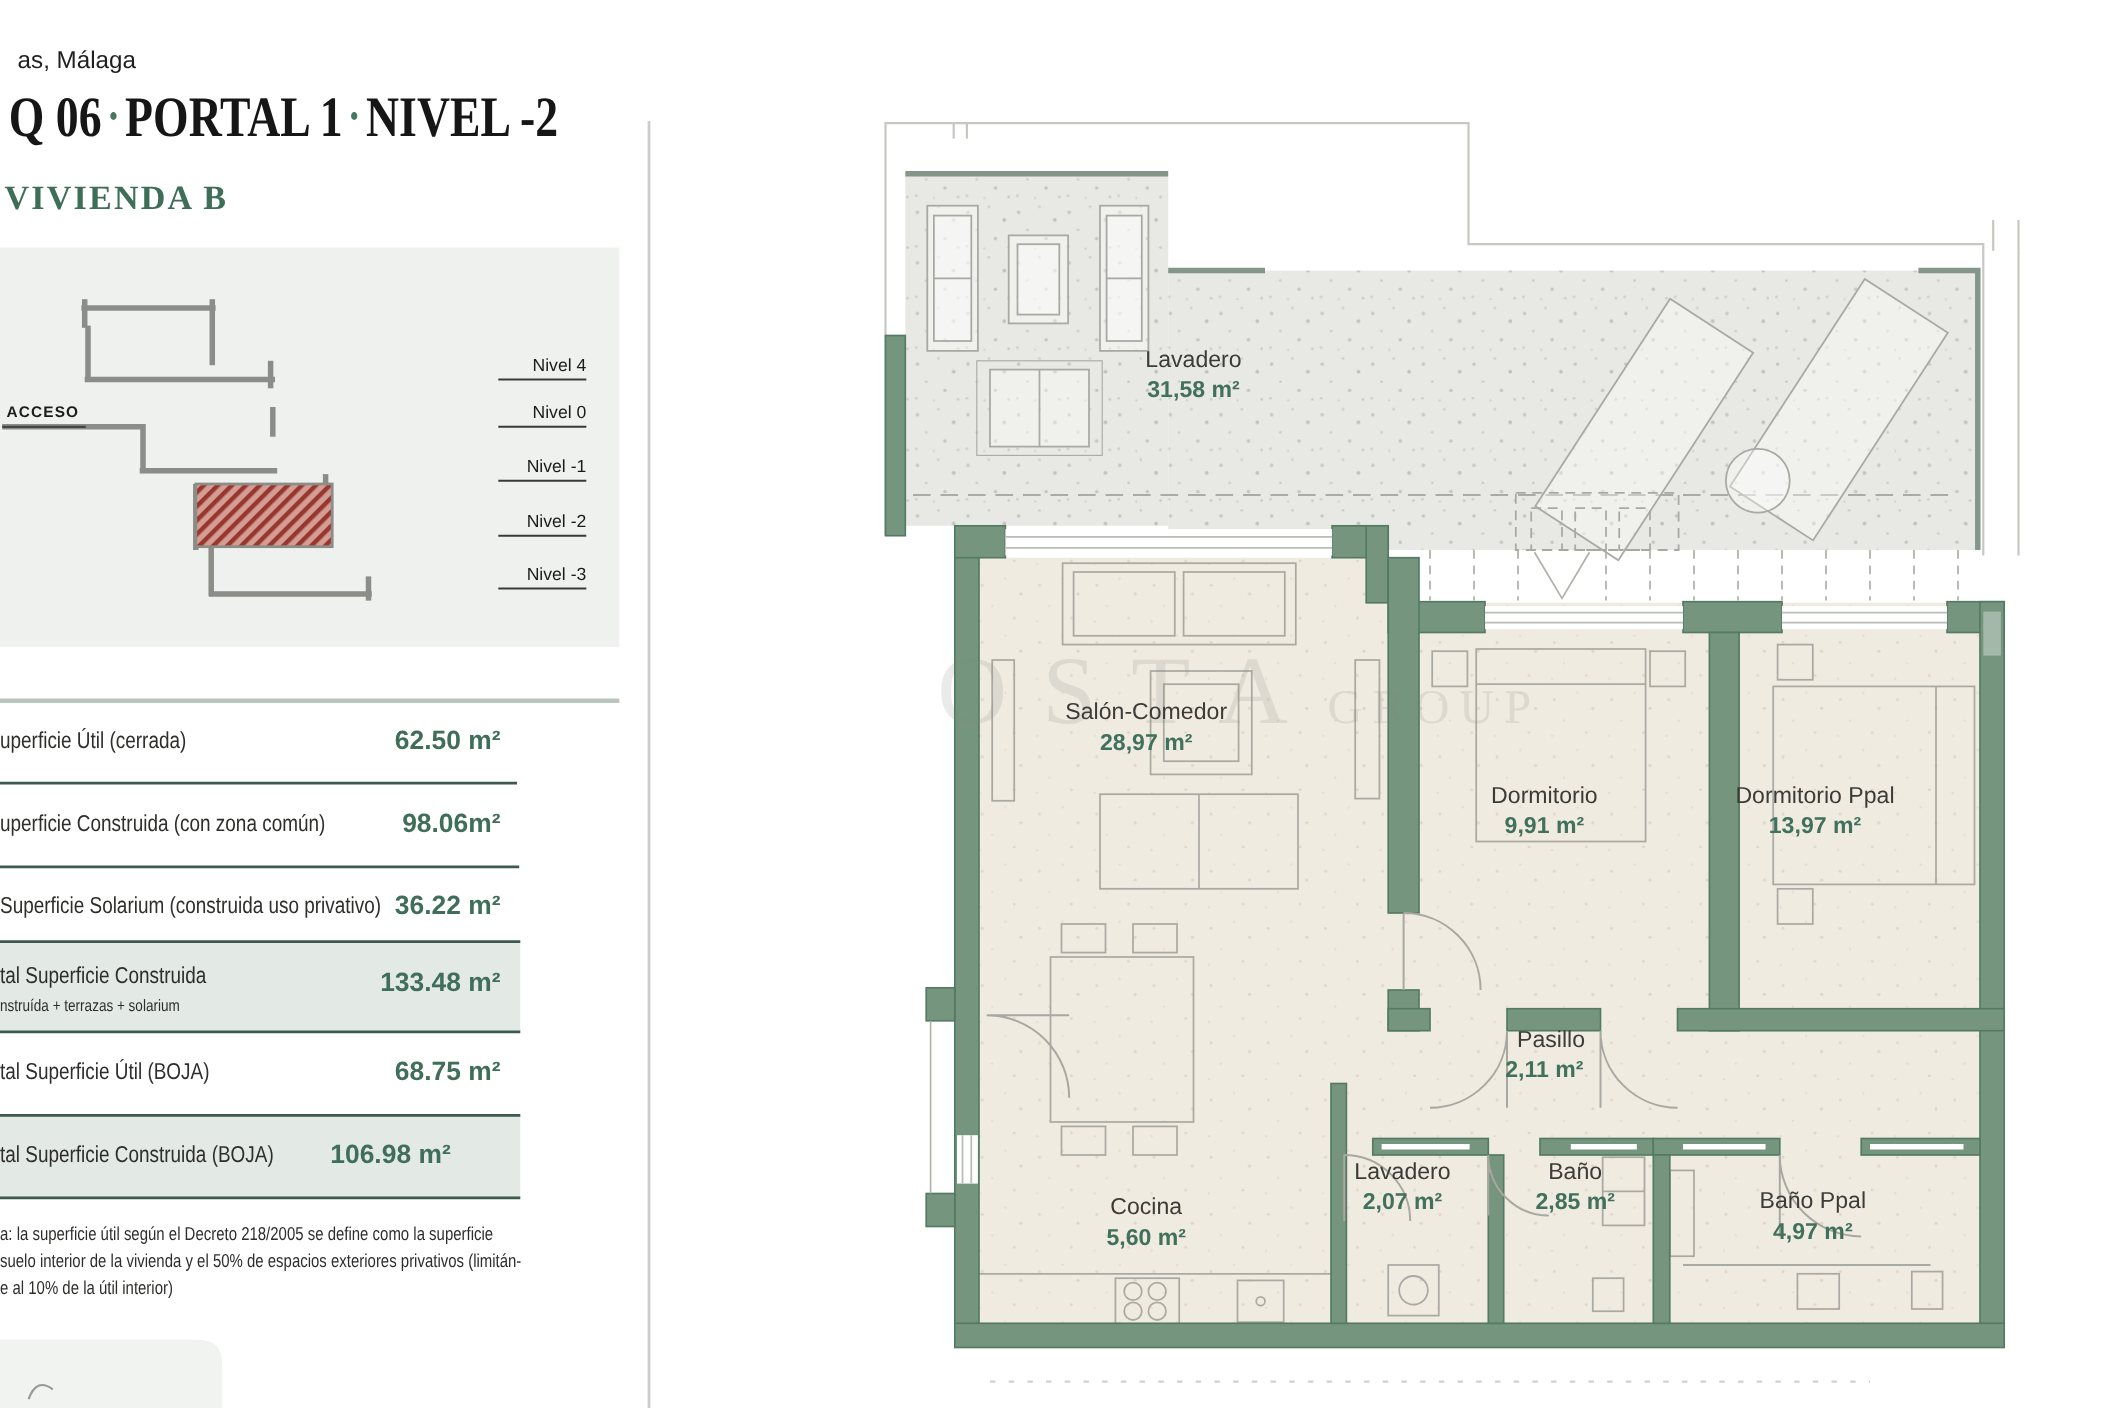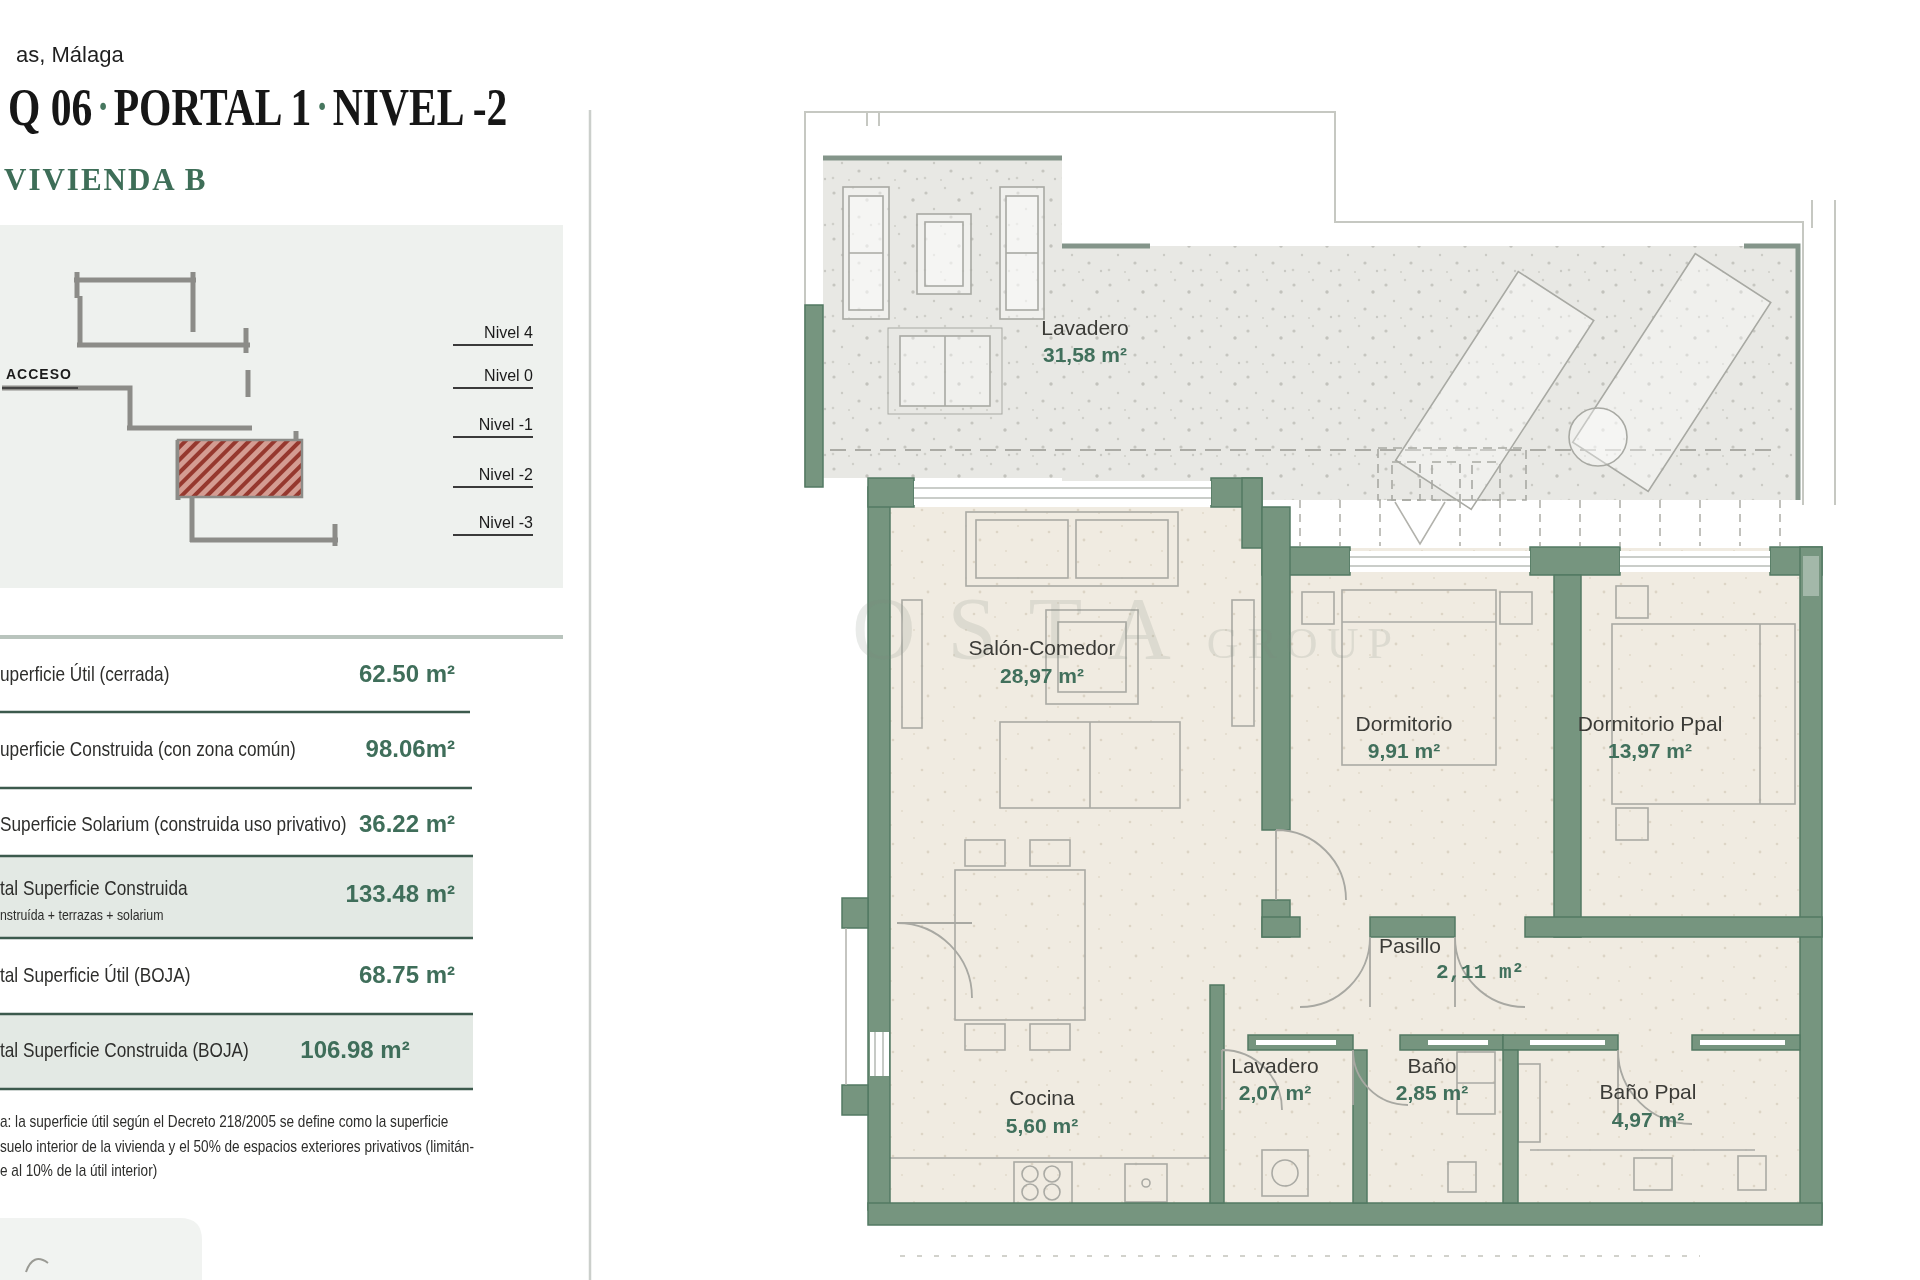--- a/index.html
+++ b/index.html
@@ -344,21 +344,21 @@
   <div class="abs room room-name" style="left:1042px;top:636px;">Salón-Comedor</div>
   <div class="abs room room-area" style="left:1042px;top:664px;">28,97 m²</div>
 
   <div class="abs room room-name" style="left:1404px;top:712px;">Dormitorio</div>
   <div class="abs room room-area" style="left:1404px;top:739px;">9,91 m²</div>
 
   <div class="abs room room-name" style="left:1650px;top:712px;">Dormitorio Ppal</div>
   <div class="abs room room-area" style="left:1650px;top:739px;">13,97 m²</div>
 
   <div class="abs room room-name" style="left:1410px;top:934px;">Pasillo</div>
-  <div class="abs room room-area" style="left:1480px;top:961px;font-family:Liberation Mono, monospace;">2,11 m²</div>
+  <div class="abs room room-area" style="left:1404px;top:961px;">2,11 m²</div>
 
   <div class="abs room room-name" style="left:1042px;top:1086px;">Cocina</div>
   <div class="abs room room-area" style="left:1042px;top:1114px;">5,60 m²</div>
 
   <div class="abs room room-name" style="left:1275px;top:1054px;">Lavadero</div>
   <div class="abs room room-area" style="left:1275px;top:1081px;">2,07 m²</div>
 
   <div class="abs room room-name" style="left:1432px;top:1054px;">Baño</div>
   <div class="abs room room-area" style="left:1432px;top:1081px;">2,85 m²</div>
 

